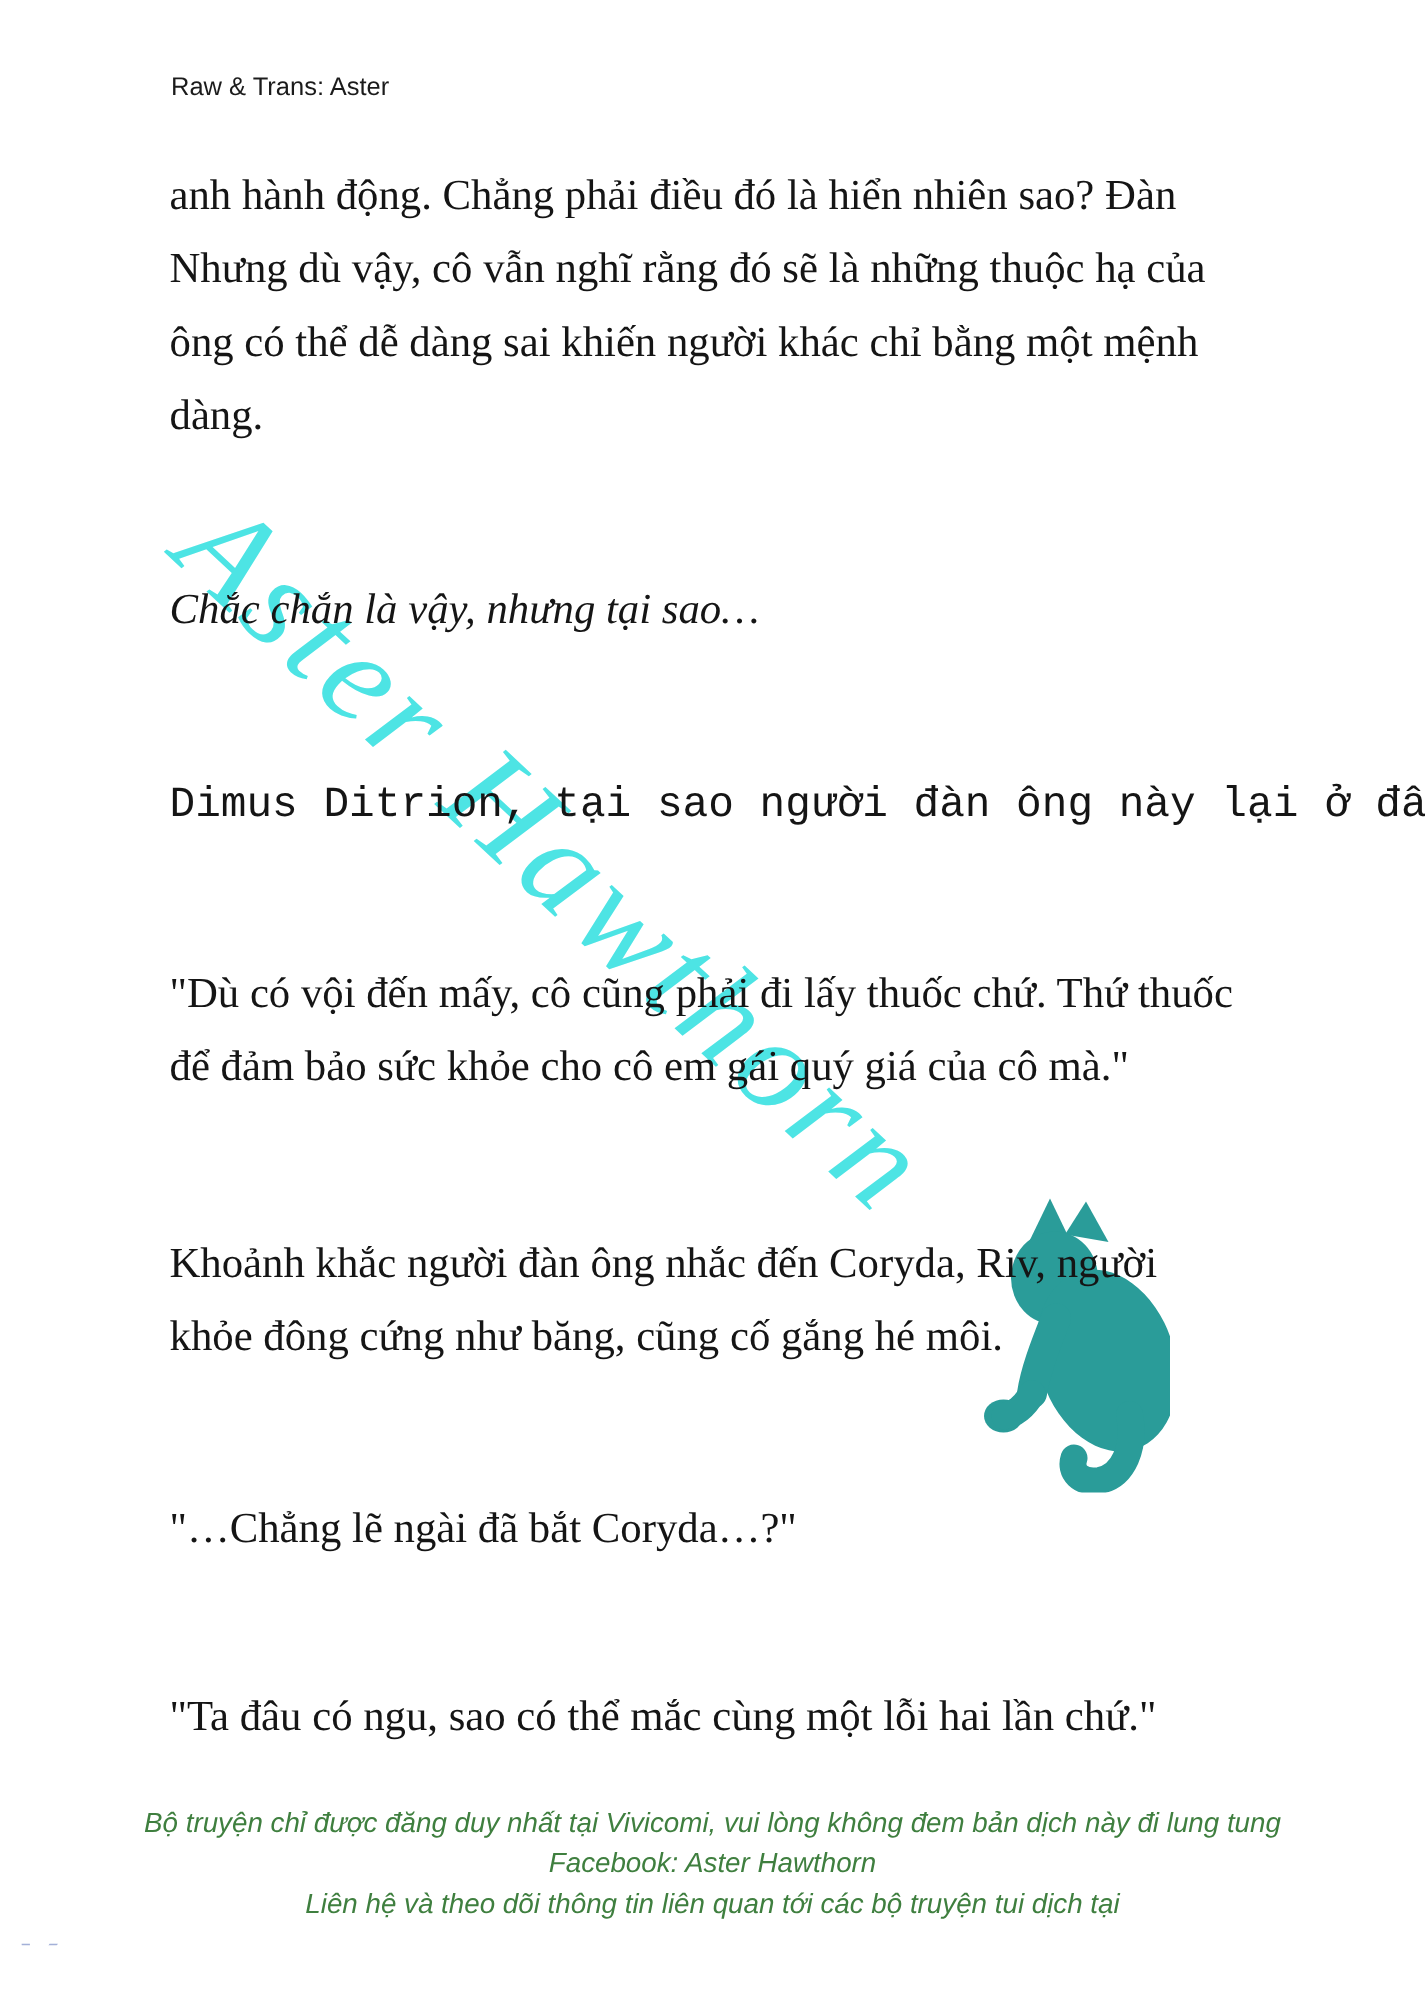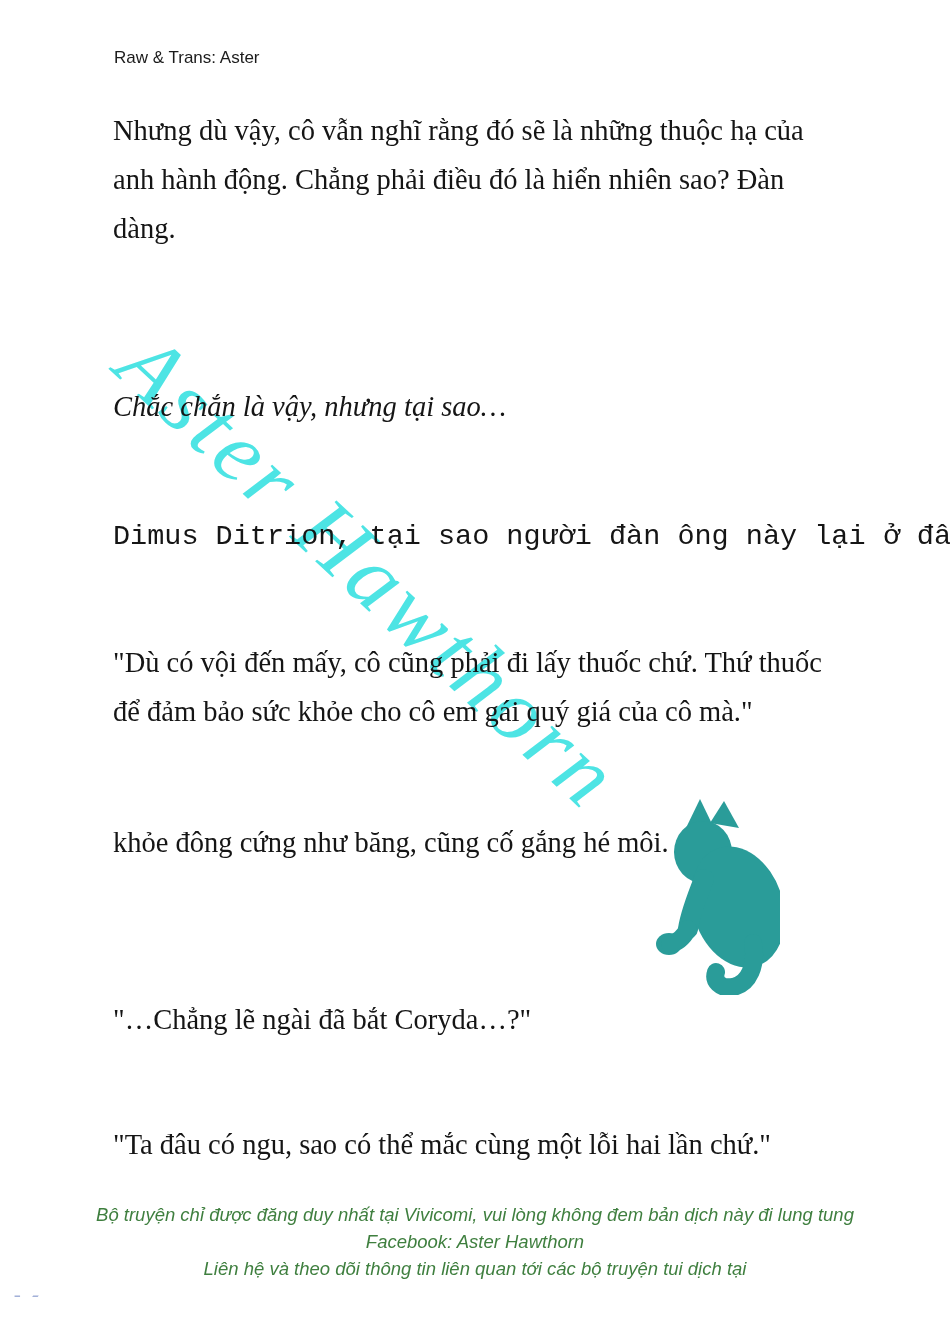--- a/index.html
+++ b/index.html
@@ -98,39 +98,41 @@
       <ellipse cx="19" cy="149" rx="13" ry="11"></ellipse>
     </g>
     <g stroke="#2a9c99" fill="none" stroke-linecap="round">
       <path d="M54,84 C46,104 40,120 38,134" stroke-width="20"></path>
       <path d="M38,134 C33,143 26,148 20,149" stroke-width="18"></path>
       <path d="M103,148 C107,170 99,189 83,192 C70,194 63,186 66,177" stroke-width="18"></path>
     </g>
   </svg>
 
   <div class="para p1">
+    <div class="line">anh hành động. Chẳng phải điều đó là hiển nhiên sao? Đàn</div>
     <div class="line">Nhưng dù vậy, cô vẫn nghĩ rằng đó sẽ là những thuộc hạ của</div>
-    <div class="line">anh hành động. Chẳng phải điều đó là hiển nhiên sao? Đàn</div>
+    <div class="line">ông có thể dễ dàng sai khiến người khác chỉ bằng một mệnh</div>
     <div class="line">dàng.</div>
   </div>
 
   <div class="para p2">
     <div class="line">Chắc chắn là vậy, nhưng tại sao…</div>
   </div>
 
   <div class="para p3">
     <div class="line">Dimus Ditrion, tại sao người đàn ông này lại ở đây?</div>
   </div>
 
   <div class="para p4">
     <div class="line">"Dù có vội đến mấy, cô cũng phải đi lấy thuốc chứ. Thứ thuốc</div>
     <div class="line">để đảm bảo sức khỏe cho cô em gái quý giá của cô mà."</div>
   </div>
 
   <div class="para p5">
+    <div class="line">Khoảnh khắc người đàn ông nhắc đến Coryda, Riv, người</div>
     <div class="line">khỏe đông cứng như băng, cũng cố gắng hé môi.</div>
   </div>
 
   <div class="para p6">
     <div class="line">"…Chẳng lẽ ngài đã bắt Coryda…?"</div>
   </div>
 
   <div class="para p7">
     <div class="line">"Ta đâu có ngu, sao có thể mắc cùng một lỗi hai lần chứ."</div>
   </div>

